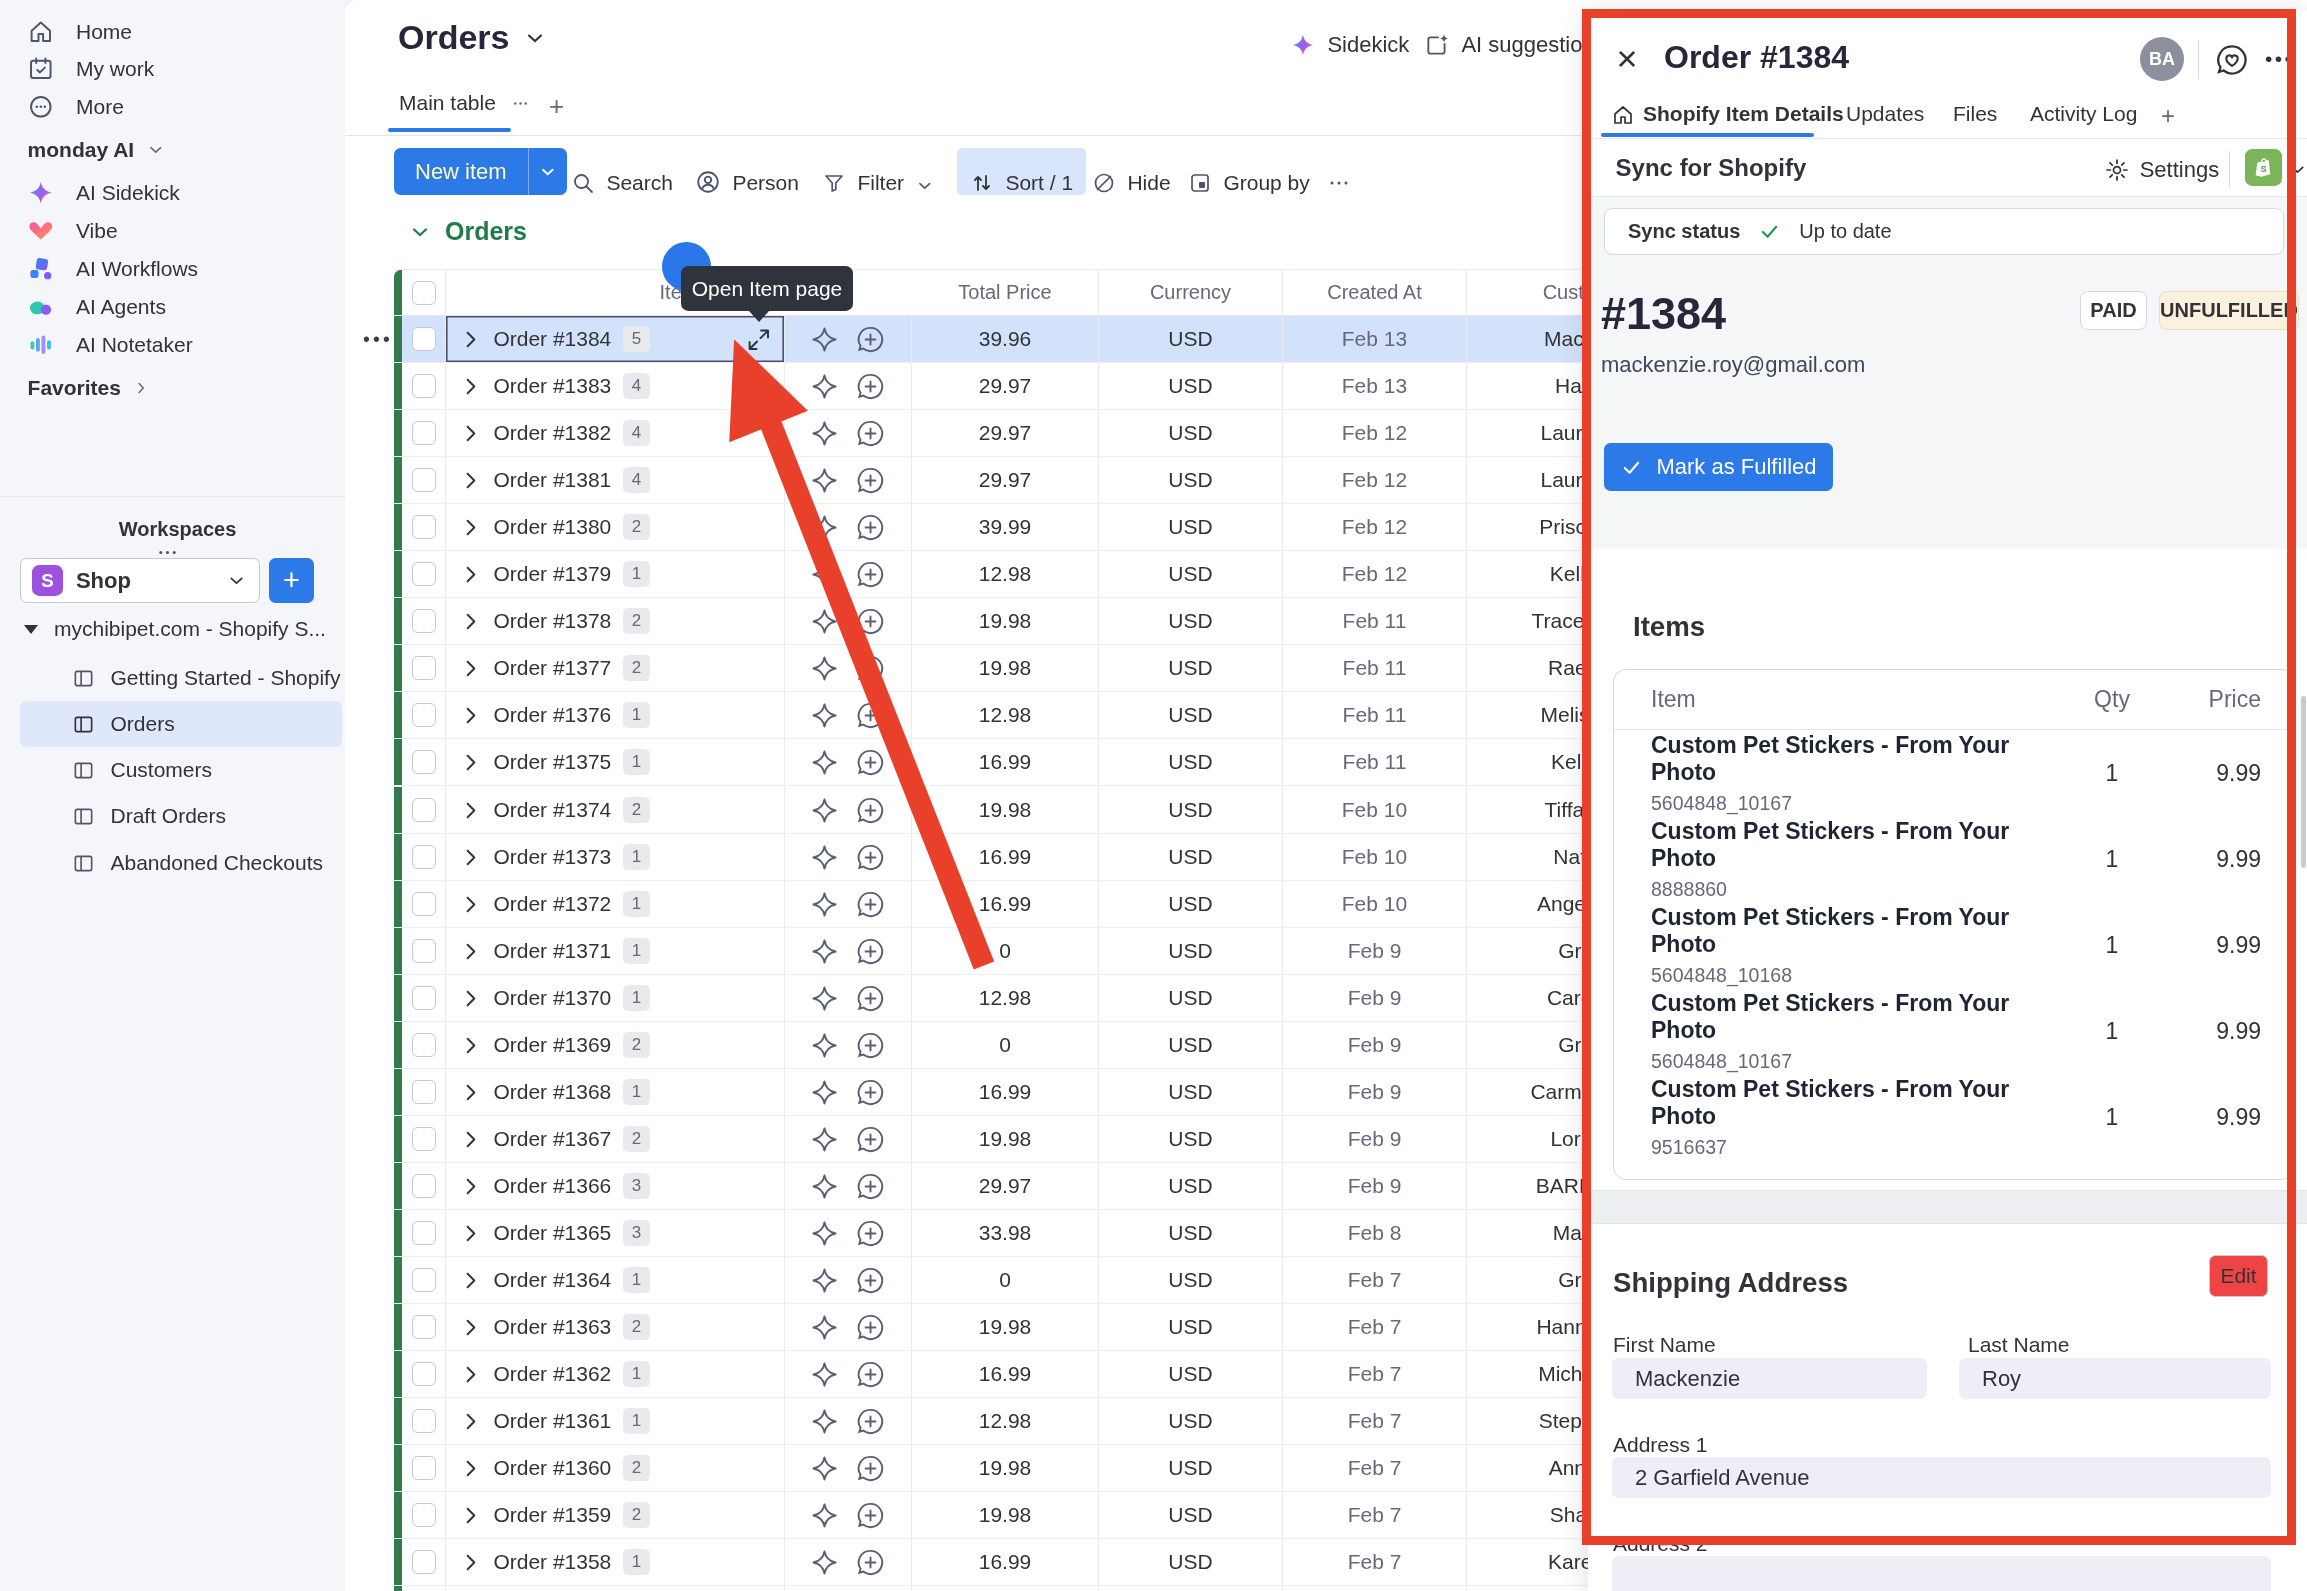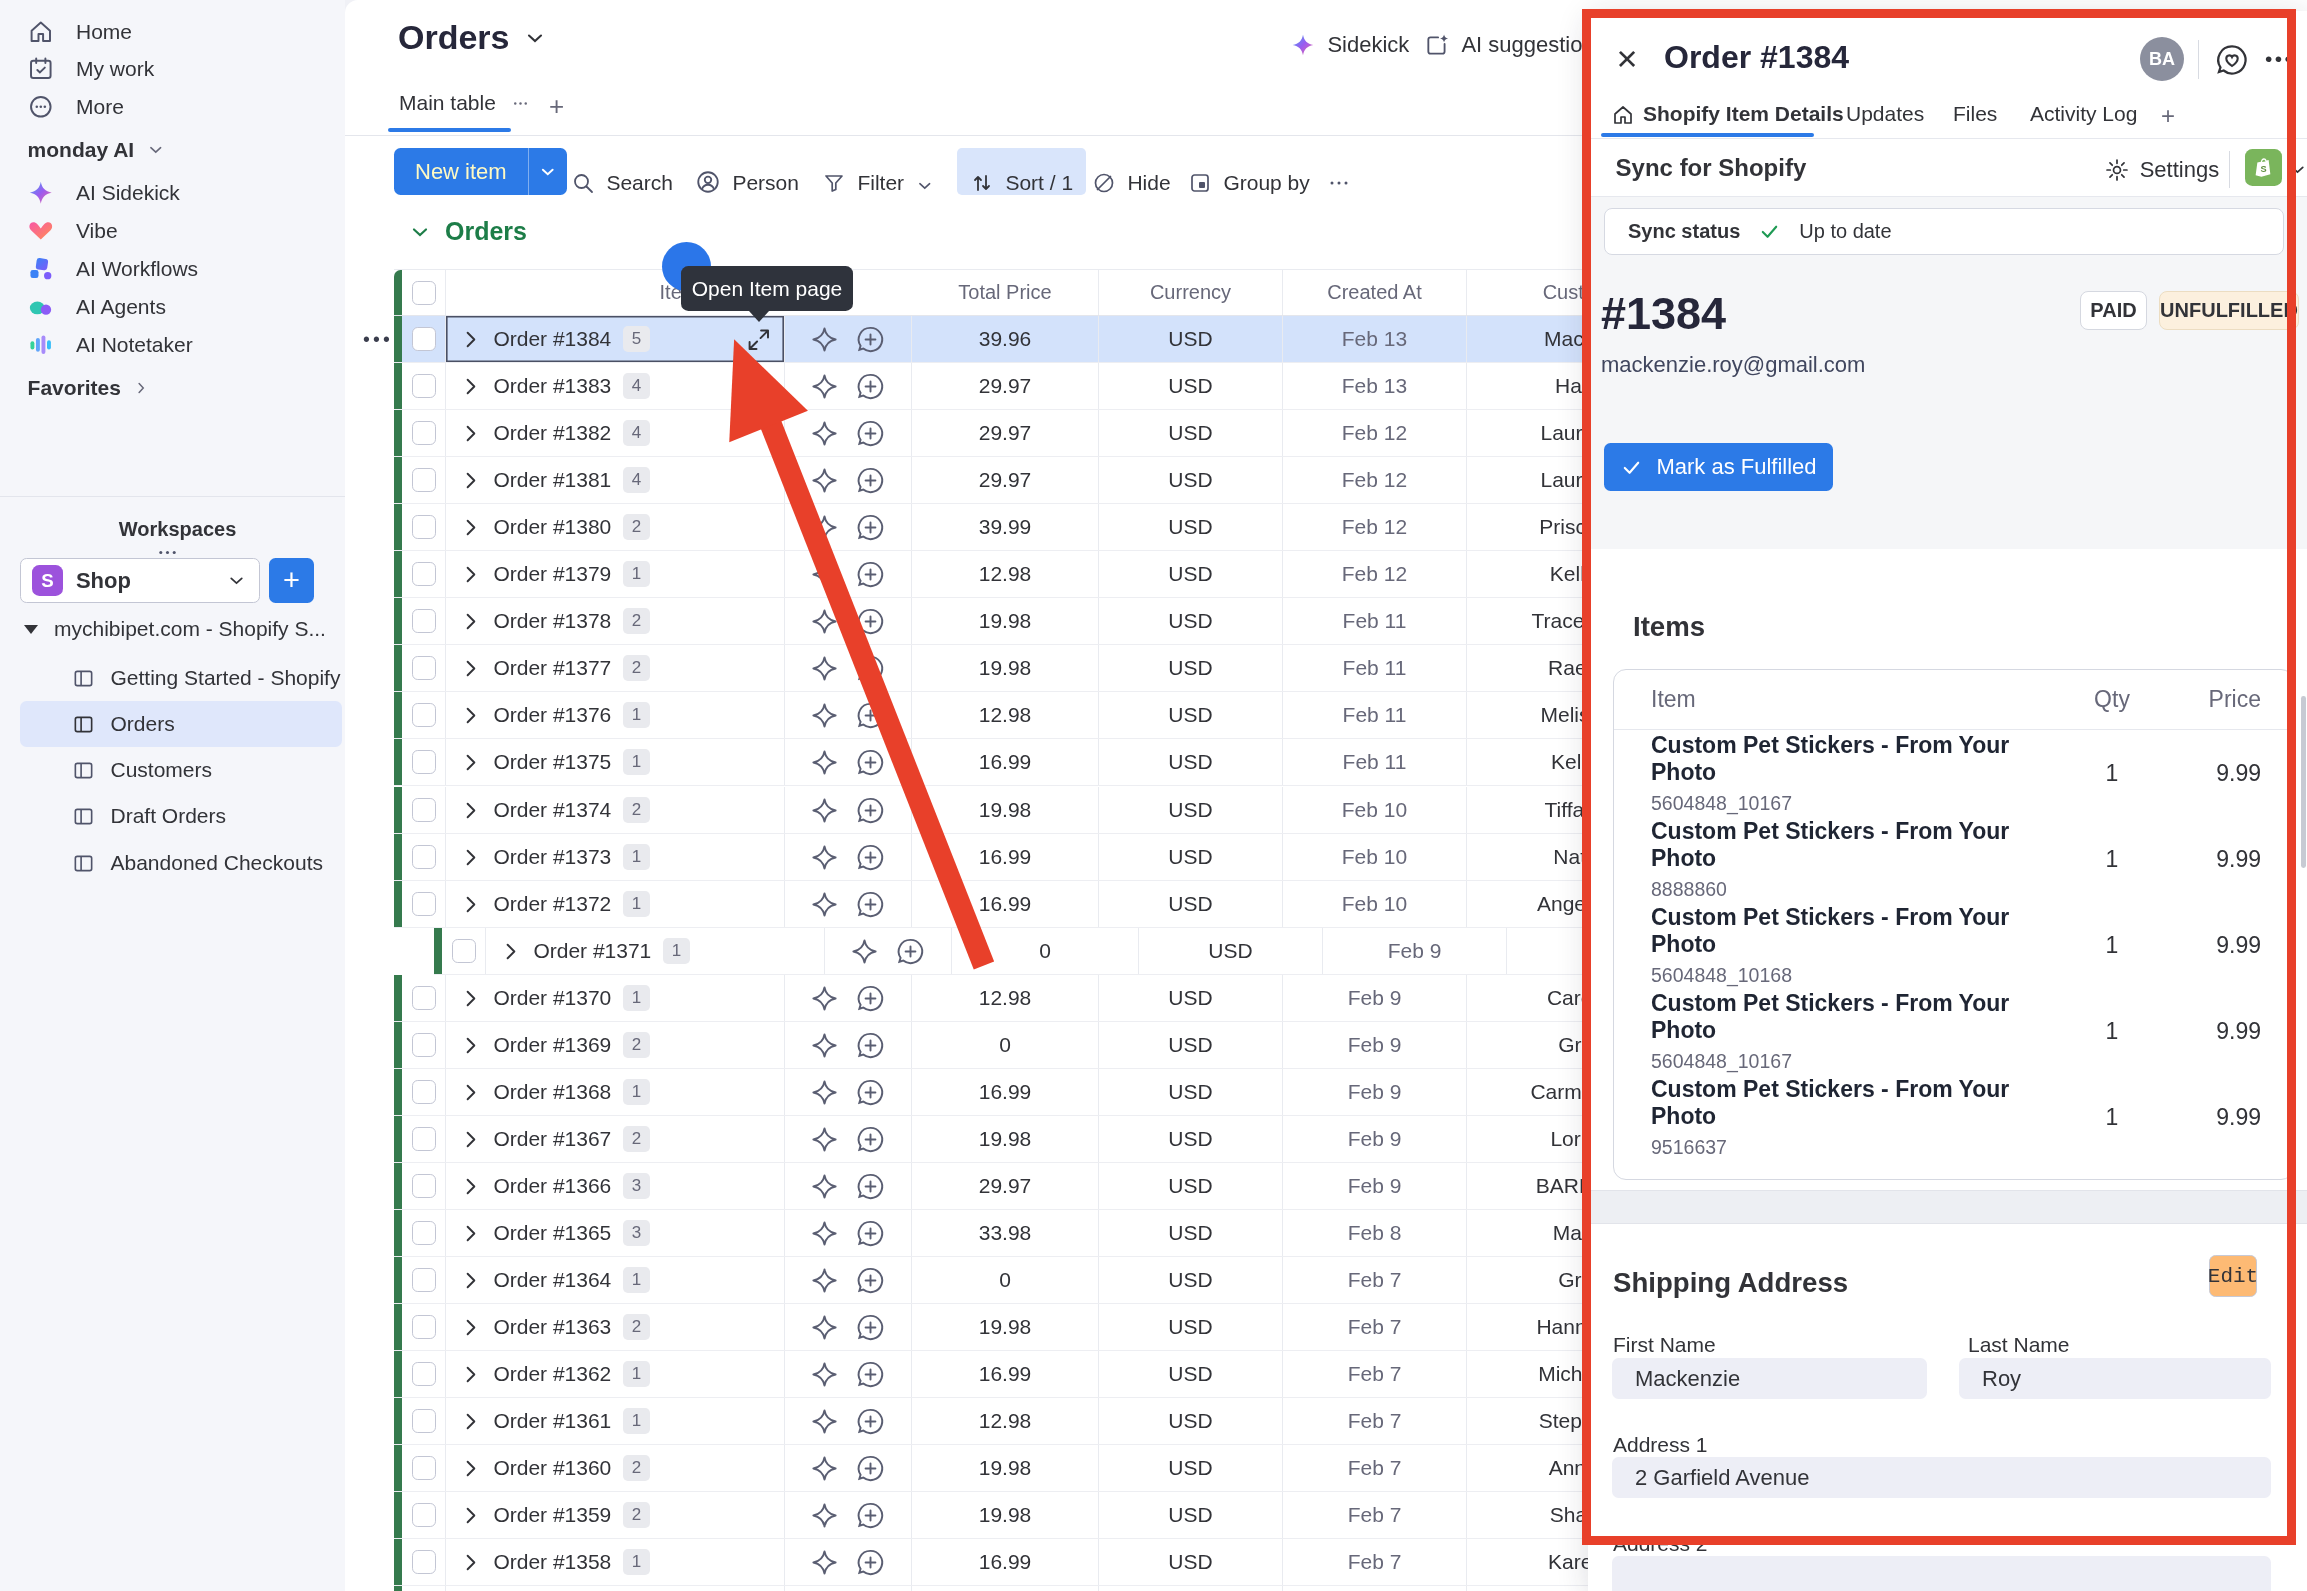--- a/index.html
+++ b/index.html
@@ -121,22 +121,22 @@
   .p-card-head { display:grid; grid-template-columns:1fr 78px 110px; align-items:center; height:60px; padding:0 32px 0 37px;
                  border-bottom:0.8px solid #e6e8ee; font-size:23px; color:#676879; }
   .p-card-head .q { text-align:center; } .p-card-head .p { text-align:right; }
   .prow { display:grid; grid-template-columns:1fr 78px 110px; align-items:center; height:86px; padding:0 32px 0 37px; }
   .pi-title { font-size:23px; font-weight:700; color:#1f2533; }
   .pi-sku { font-size:19.5px; color:#676879; margin-top:5.7px; }
   .pi-qty { font-size:23px; text-align:center; }
   .pi-price { font-size:23px; text-align:right; }
   .p-band { position:absolute; left:0; top:1179px; width:719px; height:34px; background:#edeff3; border-top:0.8px solid #e2e4ea; border-bottom:0.8px solid #e2e4ea; }
   .p-ship-h { position:absolute; left:25px; top:1256px; font-size:27.6px; font-weight:600; }
-  .p-edit { position:absolute; left:621px; top:1244px; width:48px; height:42px; border:0.8px solid #c6c9d6; border-radius:6.5px; background:#fdba74;
-            font-size:21px; display:flex; align-items:center; justify-content:center; cursor:pointer;font-family:Liberation Mono, monospace; }
+  .p-edit { position:absolute; left:621px; top:1244px; width:59px; height:42px; border:0.8px solid #c6c9d6; border-radius:6.5px; background:#ef4444;
+            font-size:21px; display:flex; align-items:center; justify-content:center; cursor:pointer; }
   .f-label { position:absolute; font-size:21px; color:#323338; }
   .f-input { position:absolute; height:41px; background:#edeef6; border-radius:6.5px; display:flex; align-items:center;
              padding-left:23px; font-size:22px; color:#323338; }
   .icbtn { cursor:pointer; }
 </style>
 </head>
 <body>
 
 <svg width="0" height="0" style="position:absolute">
   <defs>
@@ -847,21 +847,21 @@
                 <path d="M12 3a9 9 0 1 1-5.6 16l-3 .9.9-3A9 9 0 0 1 12 3Z" fill="none" stroke="#5a5e72" stroke-width="1.5"></path>
                 <path d="M12 8.2v7.6M8.2 12h7.6" stroke="#5a5e72" stroke-width="1.5" stroke-linecap="round"></path>
               </svg>
             </span>
           </div>
           <div class="cell cnum">16.99</div>
           <div class="cell cnum">USD</div>
           <div class="cell cdate">Feb 10</div>
           <div class="cell ccust">Angela Ra</div>
         </div>
-        <div class="trow" style="top: 659px; margin-left: 40px;">
+        <div class="trow" style="top: 659px;">
           <div class="cell cbar"></div>
           <div class="cell cchk">
             <span class="cb"></span>
           </div>
           <div class="cell citem">
             <span class="chev">
               <svg viewBox="0 0 24 24" width="23" height="23">
                 <path d="M9 5l7 7-7 7" fill="none" stroke="#323338" stroke-width="2" stroke-linecap="round" stroke-linejoin="round"></path>
               </svg>
             </span>

